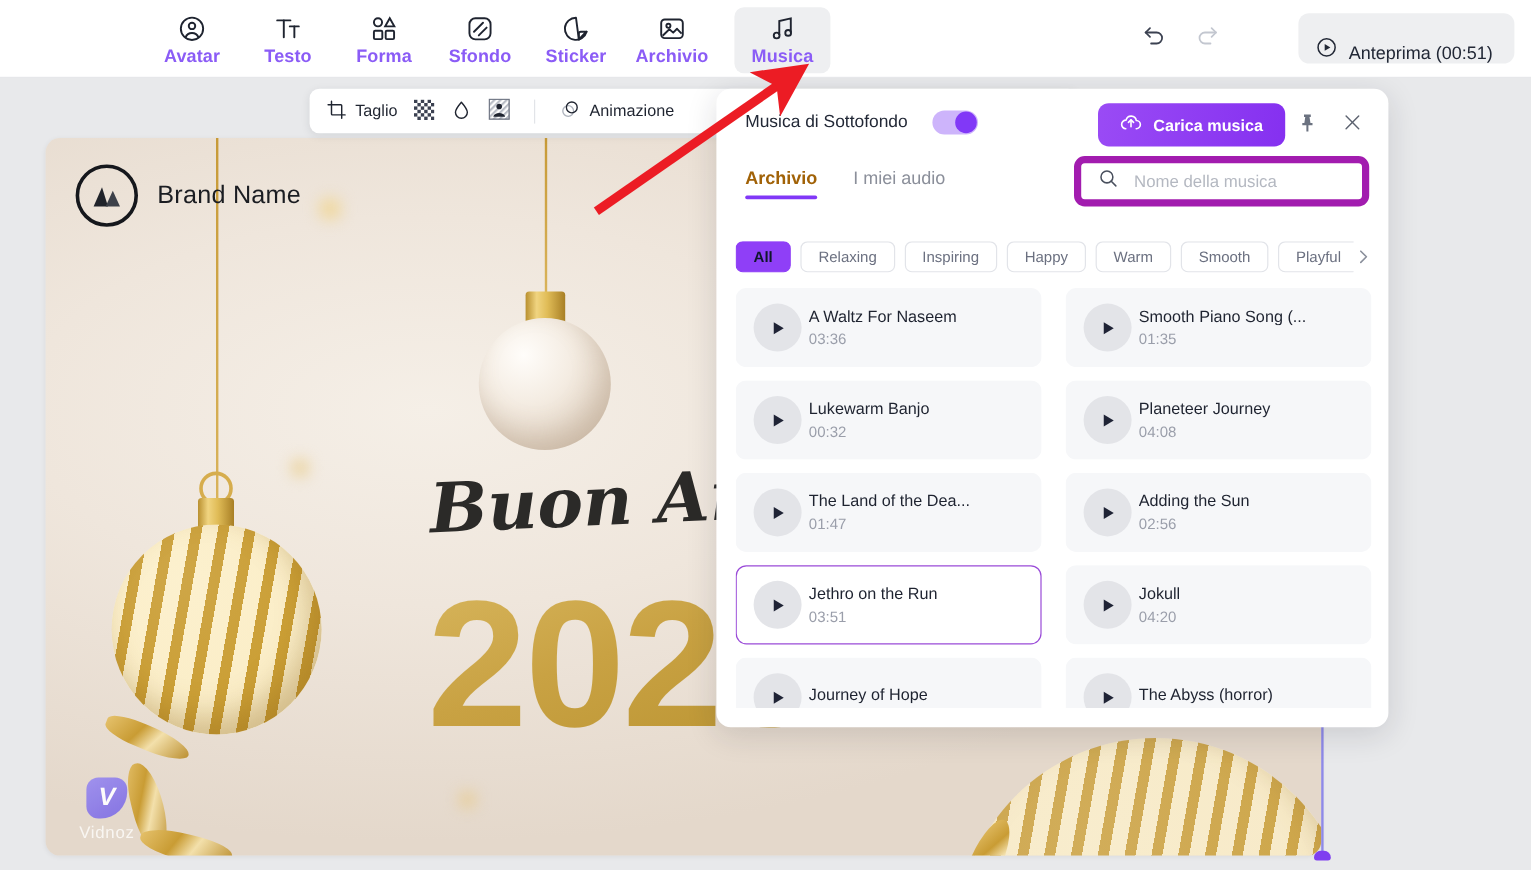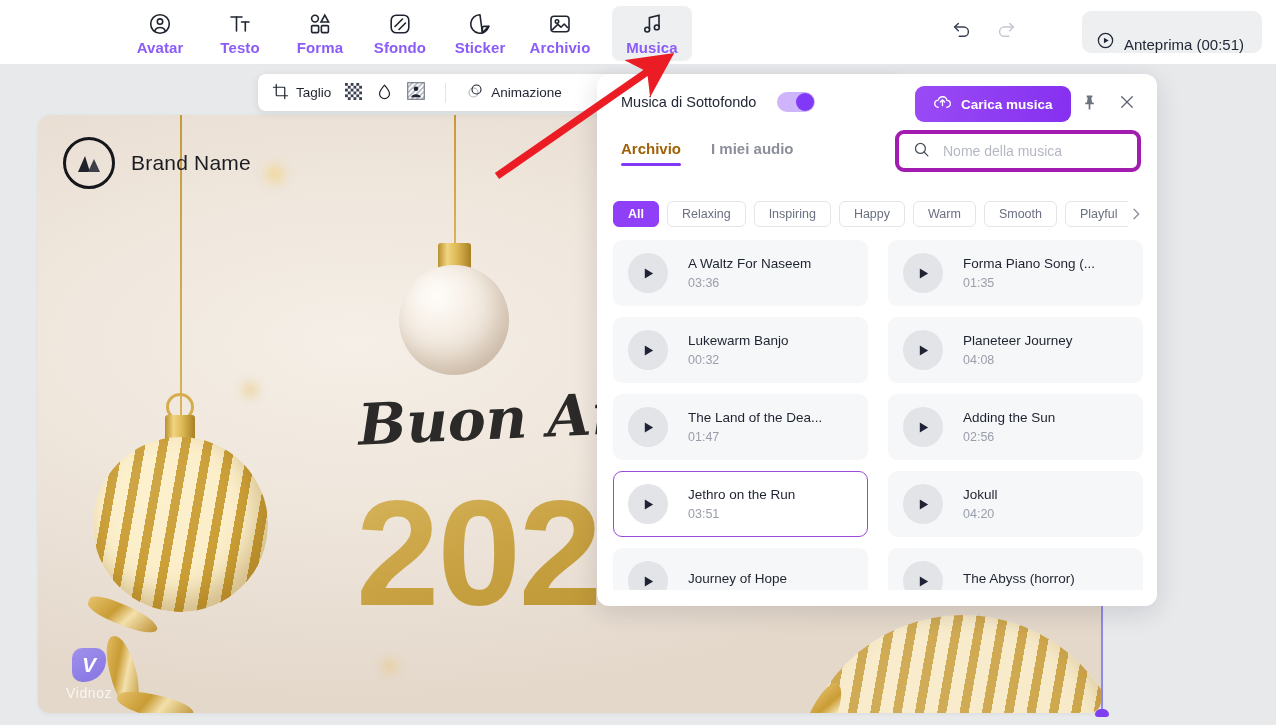--- a/index.html
+++ b/index.html
@@ -173,61 +173,61 @@
     background: linear-gradient(100deg,#9a4bf5,#8530f0);
     color: #fff; font-size: 13.5px; font-weight: 600;
     display: flex; align-items: center; gap: 9px; cursor: pointer;
   }
   .head-icon {
     position: absolute; top: 14px; width: 28px; height: 28px;
     display:flex; align-items:center; justify-content:center; cursor:pointer;
   }
 
   .tabs { position: absolute; left: 24px; top: 66px; display: flex; gap: 30px; }
-  .tab { font-size: 15px; color: #8b8f9a; padding-bottom: 9px; cursor: pointer; position: relative; font-weight: bold; }
+  .tab { font-size: 15px; color: #8b8f9a; padding-bottom: 9px; cursor: pointer; position: relative; }
   .tab.active { color: #a16207; font-weight: 700; }
   .tab.active::after {
     content:""; position:absolute; left:0; right:0; bottom:0; height:3px;
     background:#8138f7; border-radius: 2px;
   }
 
   .search {
     position: absolute; right: 16px; top: 56px; width: 246px; height: 42px;
-    border: 4px solid #a21caf; border-radius: 9px;
+    border: 6px solid #a21caf; border-radius: 9px;
     display: flex; align-items: center; padding: 0 14px; gap: 11px;
   }
   .search input {
     border: none; outline: none; font-size: 14px; color: #2a2f3b;
     width: 180px; background: transparent; font-family: "Liberation Sans", sans-serif;
   }
   .search input::placeholder { color: #b4b8c1; }
 
   .chips {
     position: absolute; left: 16px; top: 127px; width: 515px; height: 26px;
     display: flex; gap: 8px; align-items: center; overflow: hidden;
   }
   .chip {
     height: 26px; padding: 0 14px; border-radius: 6px; border: 1px solid #e2e4e9;
     font-size: 12.5px; color: #6b7080; display: flex; align-items: center;
     white-space: nowrap; cursor: pointer; background:#fff;
   }
-  .chip.active { background: #8f3ff7; color: #ffffff; border-color: #8f3ff7; font-weight: 600; text-align: right; }
+  .chip.active { background: #8f3ff7; color: #0f172a; border-color: #8f3ff7; font-weight: 600; text-align: right; }
   .chip-next {
     position: absolute; right: 10px; top: 127px; width: 22px; height: 26px;
     display: flex; align-items: center; justify-content: center; cursor: pointer;
   }
 
   .tracklist {
     position: absolute; left: 16px; top: 166px; width: 530px; height: 350px;
     display: grid; grid-template-columns: 1fr 1fr; gap: 11px 20px;
     align-content: start; overflow: hidden;
   }
   .track {
     height: 66px; background: #f6f7f9; border-radius: 9px;
-    display: flex; align-items: center; padding: 0 14px; gap: 20px;
+    display: flex; align-items: center; padding: 0 14px; gap: 6px;
     border: 1px solid transparent; cursor: pointer;
   }
   .track.selected { background: #fff; border-color: #9a4bd8; }
   .track-thumb {
     width: 40px; height: 40px; border-radius: 50%; background: #e3e4e8;
     display: flex; align-items: center; justify-content: center; flex: 0 0 auto;
   }
   .track-meta { display: flex; flex-direction: column; gap: 5px; min-width: 0; }
   .track-title {
     font-size: 13.5px; color: #1e2330; white-space: nowrap;
@@ -526,21 +526,21 @@
             <div class="track-time">03:36</div>
           </div>
         </div>
         <div class="track">
           <div class="track-thumb">
             <svg width="13" height="13" viewBox="0 0 14 14">
               <path d="M3 1.6 L12 7 L3 12.4 Z" fill="#1f2335"></path>
             </svg>
           </div>
           <div class="track-meta">
-            <div class="track-title">Forma Piano Song (...</div>
+            <div class="track-title">Smooth Piano Song (...</div>
             <div class="track-time">01:35</div>
           </div>
         </div>
         <div class="track">
           <div class="track-thumb">
             <svg width="13" height="13" viewBox="0 0 14 14">
               <path d="M3 1.6 L12 7 L3 12.4 Z" fill="#1f2335"></path>
             </svg>
           </div>
           <div class="track-meta">

